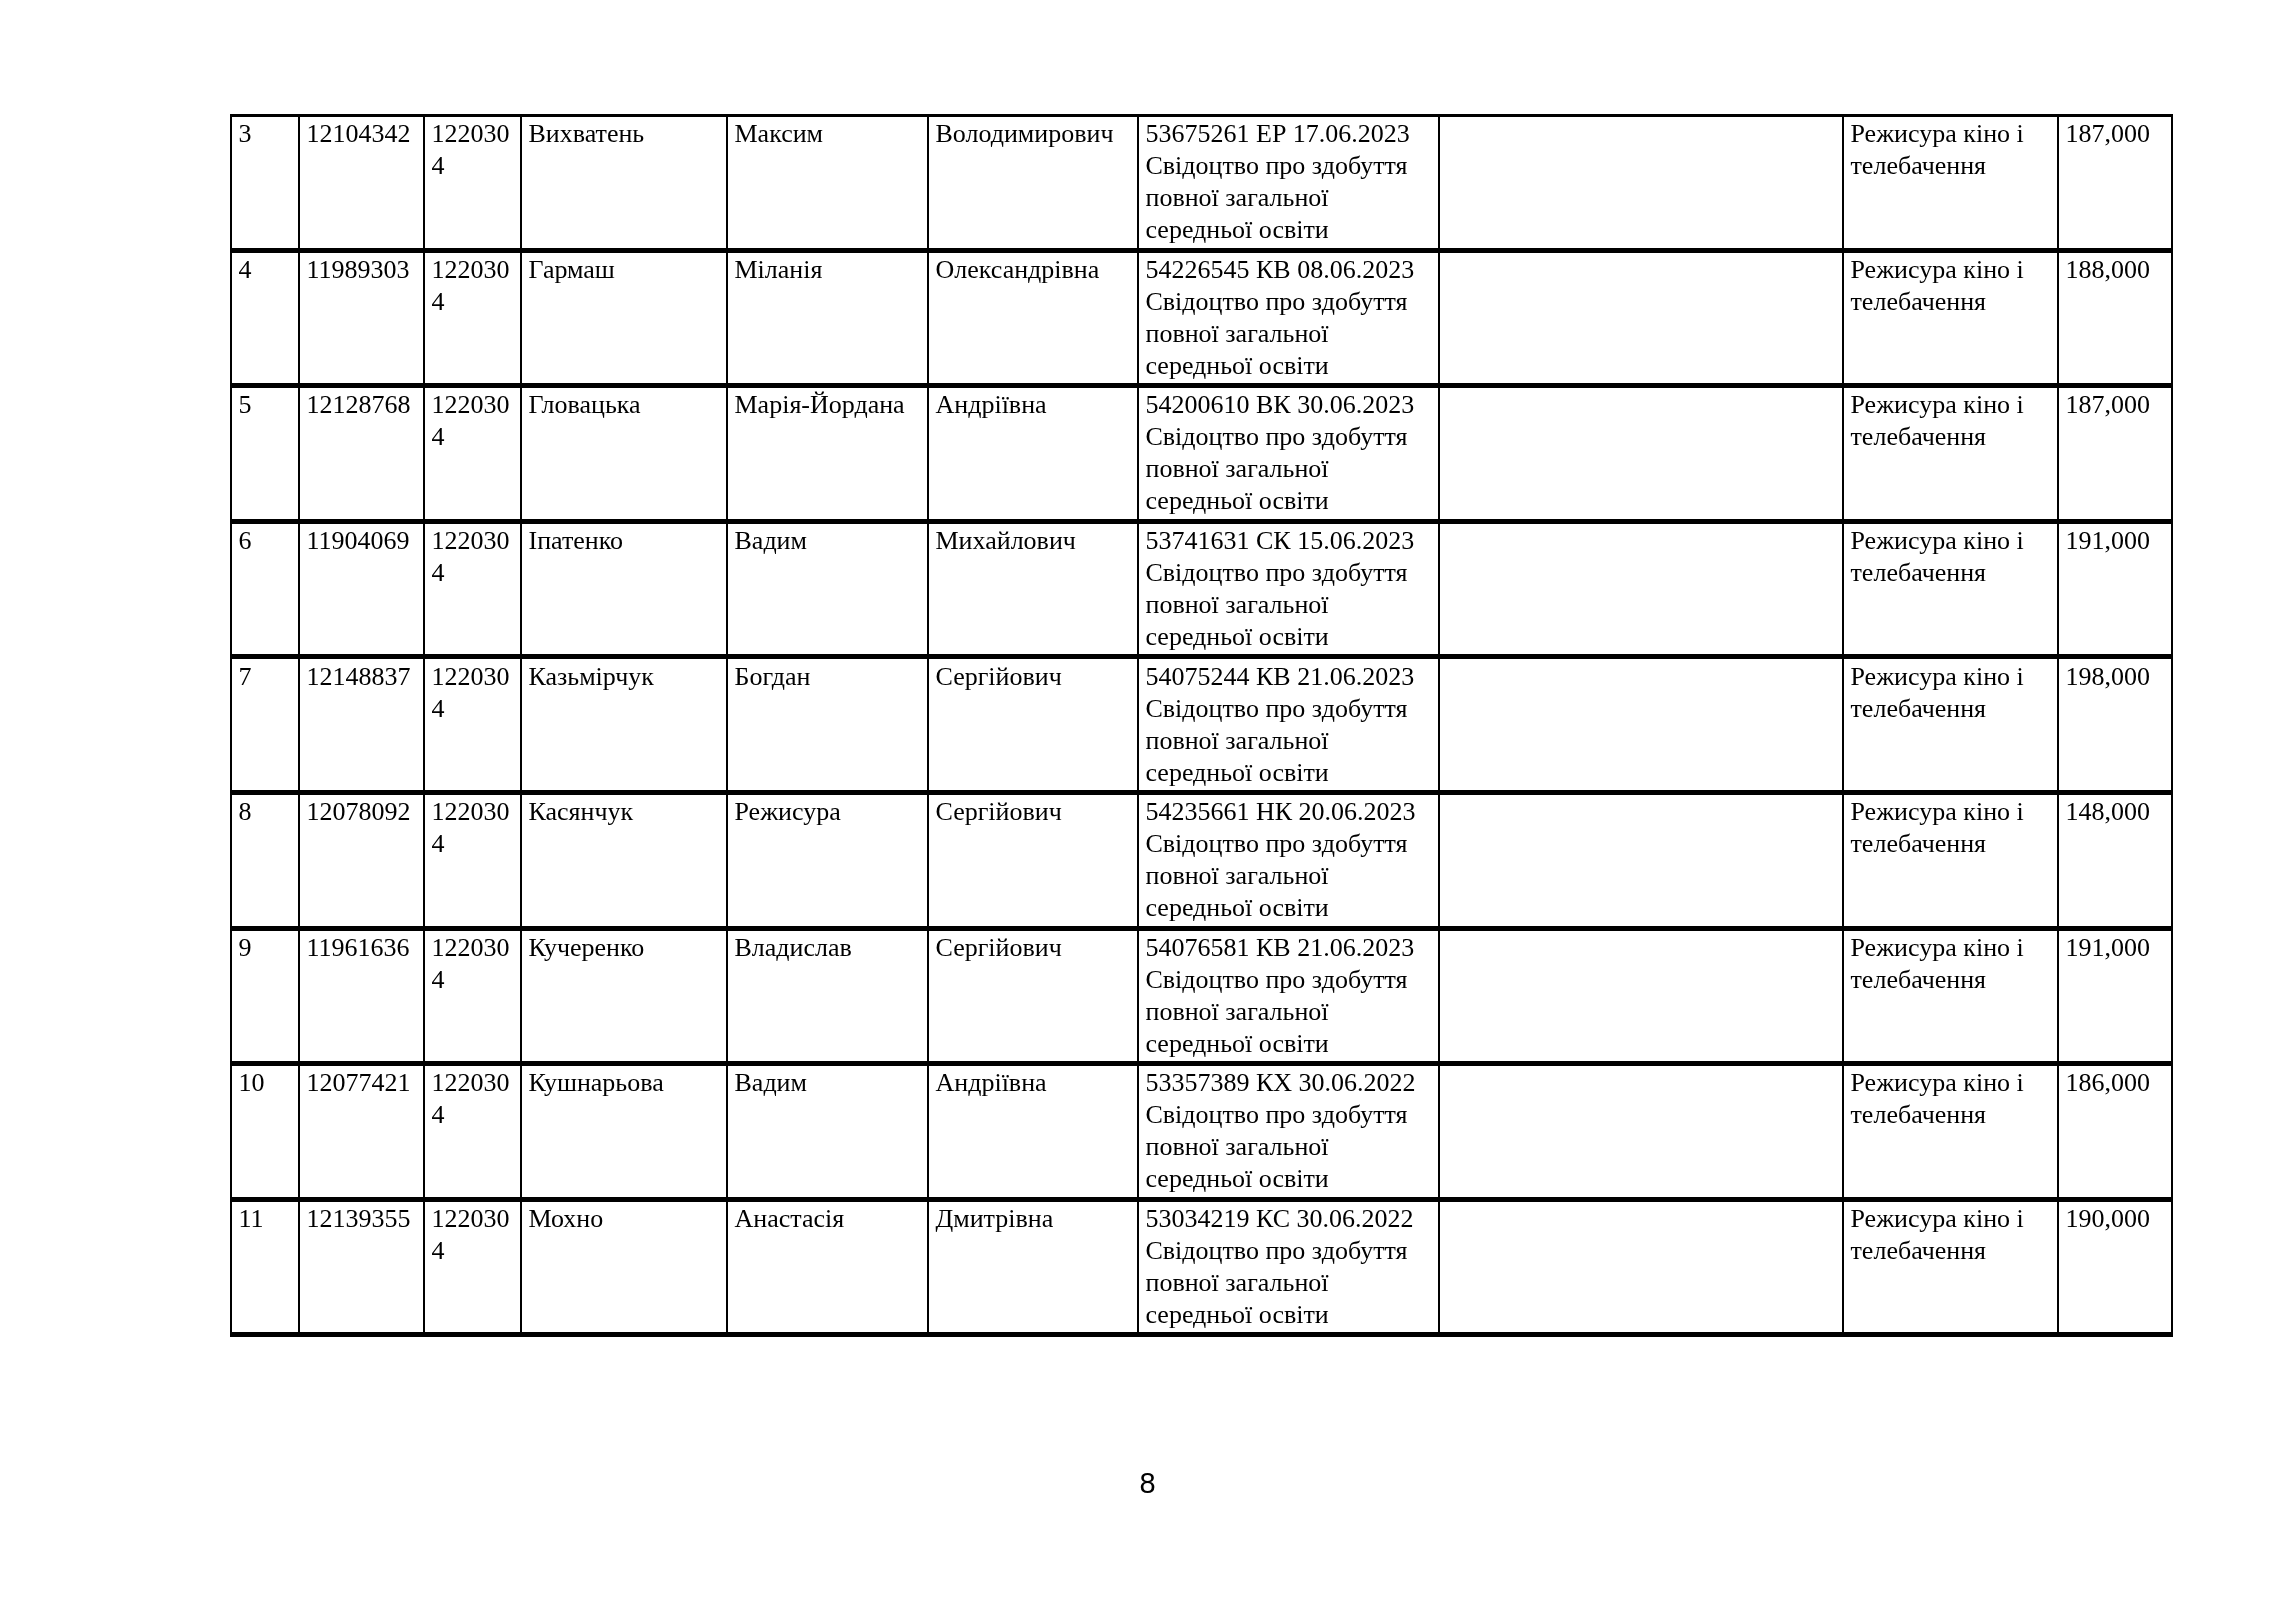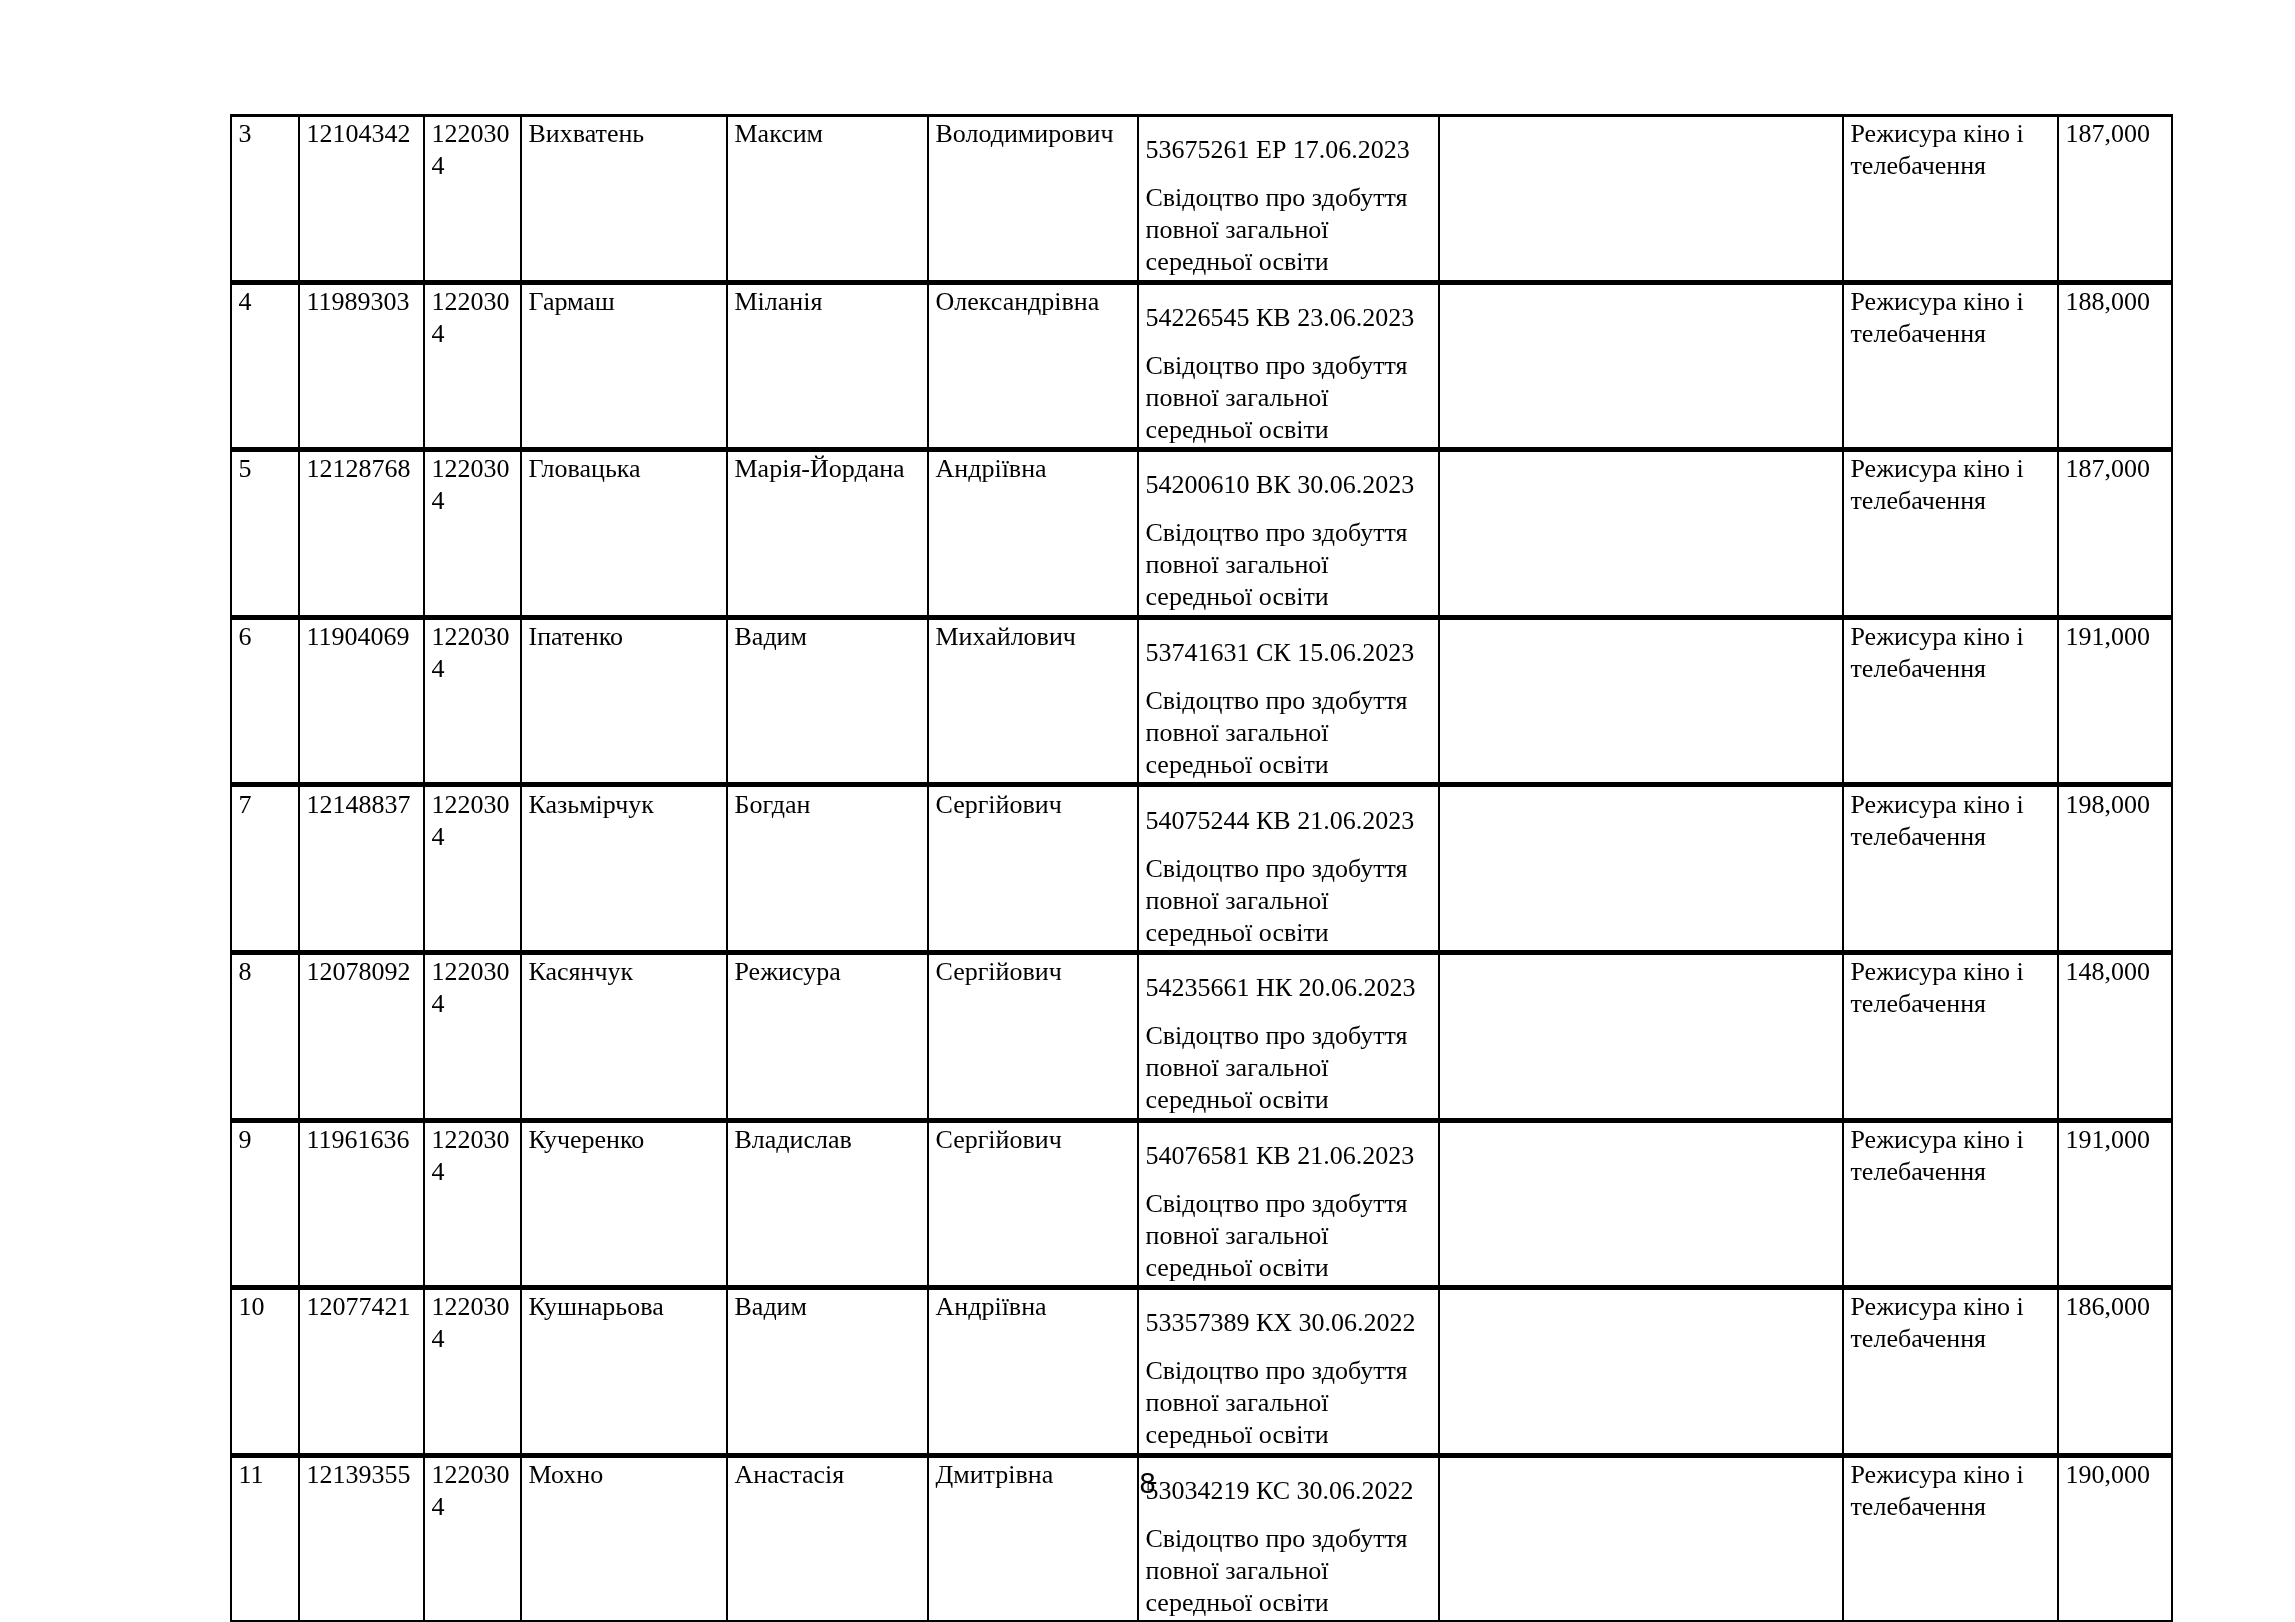--- a/index.html
+++ b/index.html
@@ -52,21 +52,21 @@
     padding-right: 2.6px;
   }
   td.c-code {
     white-space: pre-line;
     margin-top: 15px;
   }
   td.c-score {
     text-align: right;
     padding-right: 6.5px;
   }
-  .doc-number, .doc-title { display: block; margin-top: 16px; }
+  .doc-number, .doc-title { display: block; }
   #footer-page-number {
     position: absolute;
     top: 1468px;
     left: 0;
     width: 2295px;
     text-align: center;
     font-family: "Liberation Sans", sans-serif;
     font-size: 29px;
     line-height: 31px;
   }
@@ -108,21 +108,21 @@
         </tr>
         <tr>
           <td class="c-center">4</td>
           <td class="c-center">11989303</td>
           <td class="c-center c-code">122030
 4</td>
           <td>Гармаш</td>
           <td>Міланія</td>
           <td>Олександрівна</td>
           <td>
-            <span class="doc-number">54226545 КВ 23.06.2023</span>
+            <span class="doc-number">54226545 КВ 08.06.2023</span>
             <span class="doc-title">Свідоцтво про здобуття повної загальної середньої освіти</span>
           </td>
           <td></td>
           <td>Режисура кіно і телебачення</td>
           <td class="c-score">188,000</td>
         </tr>
         <tr>
           <td class="c-center">5</td>
           <td class="c-center">12128768</td>
           <td class="c-center c-code">122030

